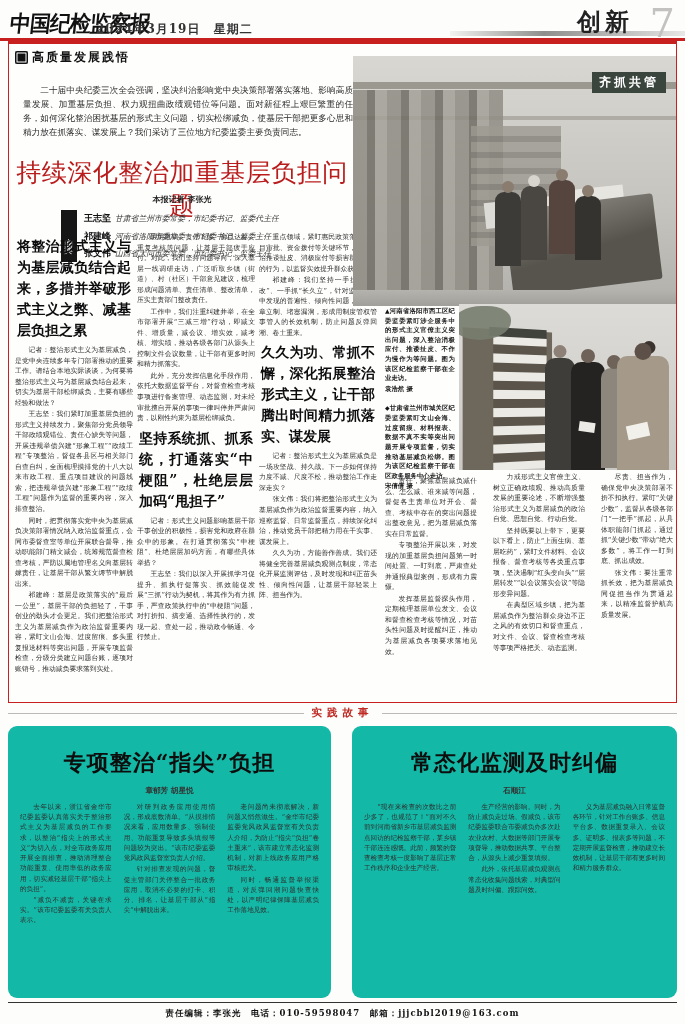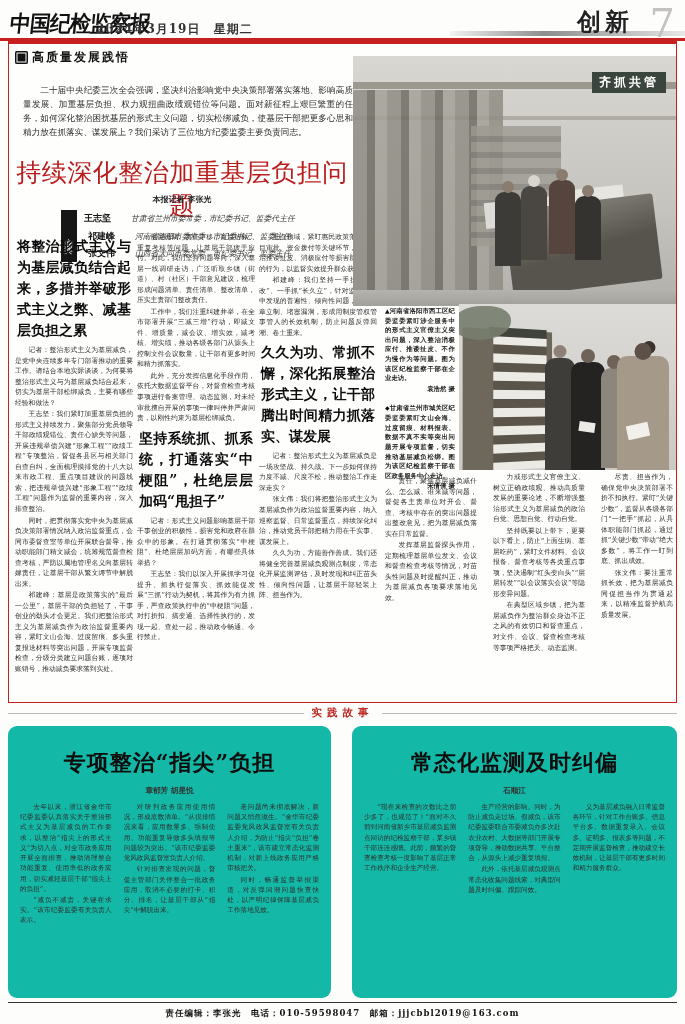--- a/index.html
+++ b/index.html
@@ -29,41 +29,41 @@
     text-align:justify; color:#2b2b2b; }
   .intro p { text-indent:2em; }
   .headline { position:absolute; left:0px; top:112px; width:346px; text-align:center;
     font-size:25px; font-weight:400; letter-spacing:0.5px; color:#b91c1c; }
   .byline { position:absolute; left:0; top:150px; width:346px; text-align:center;
     font-size:8px; font-weight:bold; color:#222; }
   .guests { position:absolute; left:52px; top:166px; width:280px; display:flex; gap:7px; }
   .guest-label { background:#161616; color:#fff; writing-mode:vertical-rl; font-size:8.5px;
     letter-spacing:2px; padding:4px 2px; height:52px; text-align:center; }
   .guest-rows { display:flex; flex-direction:column; justify-content:space-between; padding:2px 0; }
-  .guest-row { display:flex; gap:20px; align-items:baseline;justify-content:center; }
+  .guest-row { display:flex; gap:4px; align-items:baseline; }
   .guest-name { font-size:9px; font-weight:900; color:#111; white-space:nowrap; }
   .guest-title { font-size:7.8px; color:#333; font-style:italic; }
   
   .col { position:absolute; overflow:hidden; font-size:6.8px; line-height:1.55;
     text-align:justify; color:#2e2e2e; }
   .col p { text-indent:2em; margin-bottom:1px; }
   .col .subhead { font-size:14px; font-weight:900; line-height:1.5; color:#0d0d0d;
     text-indent:0; margin:4px 2px 4px; text-align:justify; }
   .c1 { left:6px;  top:188px; width:118px; height:466px; }
   .c2 { left:128px; top:188px; width:118px; height:466px; }
   .c3 { left:250px; top:188px; width:118px; height:466px; }
   .ra { left:376px; top:432px; width:92px;  height:226px; }
   .rb { left:484px; top:428px; width:92px;  height:226px; }
   .rc { left:592px; top:428px; width:72px;  height:226px; }
   
   .cap-col { position:absolute; left:376px; top:262px; width:70px; height:164px;
     font-size:6.4px; line-height:1.5; text-align:justify; font-weight:bold; color:#222; }
   .cap { margin-bottom:9px; }
   .cap .mk { color:#111; font-size:6px; }
-  .cap .credit { display:block; text-align:right; margin-top:1px; }
+  .cap .credit { display:block; margin-top:1px; }
   
   .photo1 { position:absolute; left:344px; top:12px; width:323px; height:250px; overflow:hidden;
     background:linear-gradient(#d9d7d2, #c6c4bf 60%, #b2b0ab); }
   .p1-beam { position:absolute; left:0; top:26px; width:100%; height:7px; background:#9a988f; }
   .p1-beam2{ position:absolute; left:0; top:60px; width:100%; height:4px; background:#aeaca4; }
   .p1-mach { position:absolute; left:0; top:34px; width:150px; height:216px;
     background:repeating-linear-gradient(90deg,#8f8d84 0 14px,#6f6d64 14px 22px,#a3a198 22px 34px); opacity:.85; }
   .p1-mach2{ position:absolute; left:118px; top:70px; width:90px; height:120px;
     background:repeating-linear-gradient(#9c9a91 0 10px,#84827a 10px 16px); opacity:.8; }
   .p1-sign { position:absolute; right:10px; top:16px; background:#39453d; color:#fff;
@@ -240,20 +240,21 @@
       <div class="pp pb"></div>
       <div class="pp pc"></div>
       <div class="pp pd"></div>
       <div class="p2-paper"></div>
       <div class="p2-paper2"></div>
     </div>
 
     <div class="col ra">
         <div>
           <p>责任，聚焦基层减负减什么、怎么减、谁来减等问题，督促各主责单位对开会、督查、考核中存在的突出问题提出整改意见，把为基层减负落实在日常监督。</p>
+          <p>专项整治开展以来，对发现的加重基层负担问题第一时间处置、一盯到底，严肃查处并通报典型案例，形成有力震慑。</p>
           <p>发挥基层监督探头作用，定期梳理基层单位发文、会议和督查检查考核等情况，对苗头性问题及时提醒纠正，推动为基层减负各项要求落地见效。</p>
         </div>
       </div>
     <div class="col rb">
         <div>
           <p>力戒形式主义官僚主义、树立正确政绩观、推动高质量发展的重要论述，不断增强整治形式主义为基层减负的政治自觉、思想自觉、行动自觉。</p>
           <p>坚持既要以上带下，更要以下看上，防止“上面生病、基层吃药”，紧盯文件材料、会议报备、督查考核等各类重点事项，坚决遏制“红头变白头”“层层转发”“以会议落实会议”等隐形变异问题。</p>
           <p>在典型区域乡镇，把为基层减负作为整治群众身边不正之风的有效切口和督查重点，对文件、会议、督查检查考核等事项严格把关、动态监测。</p>
         </div>
       </div>

